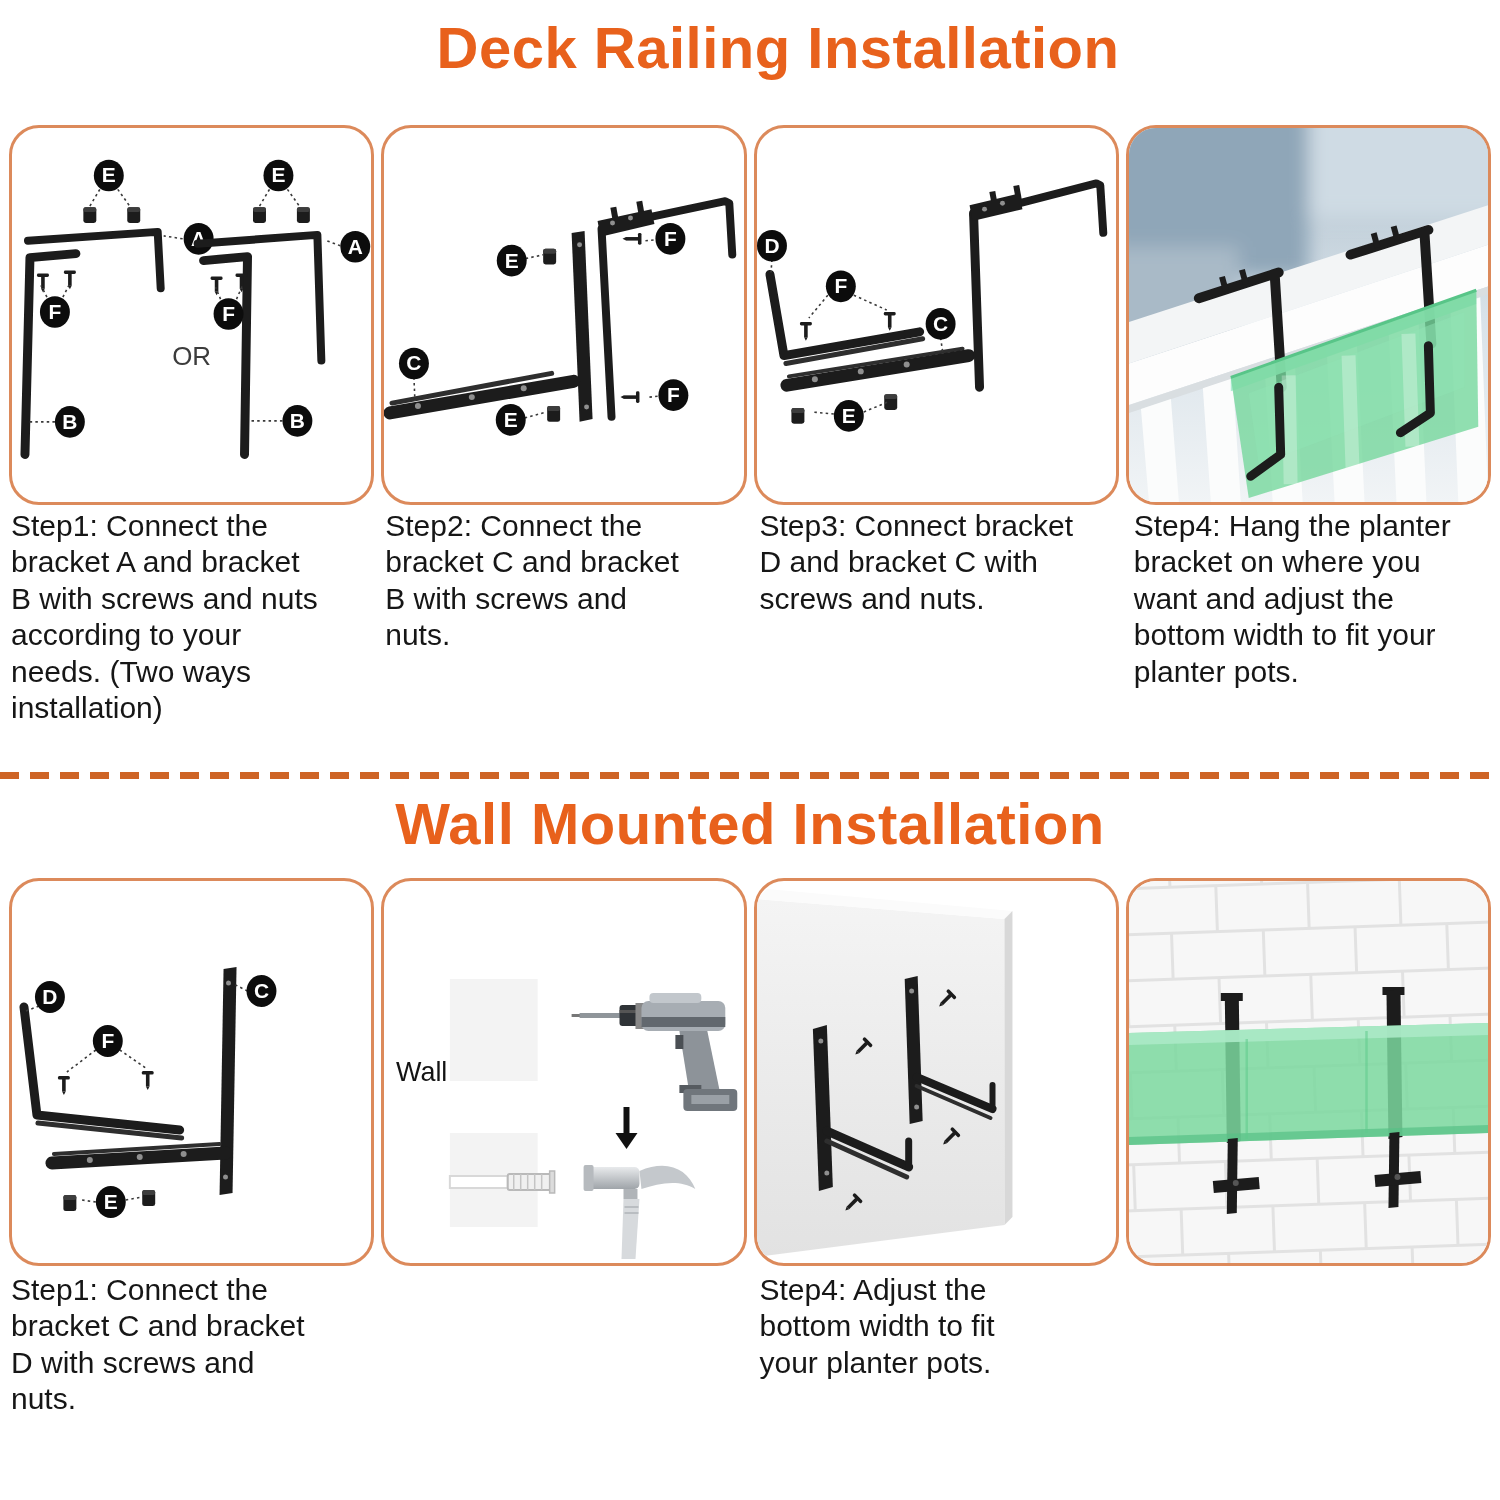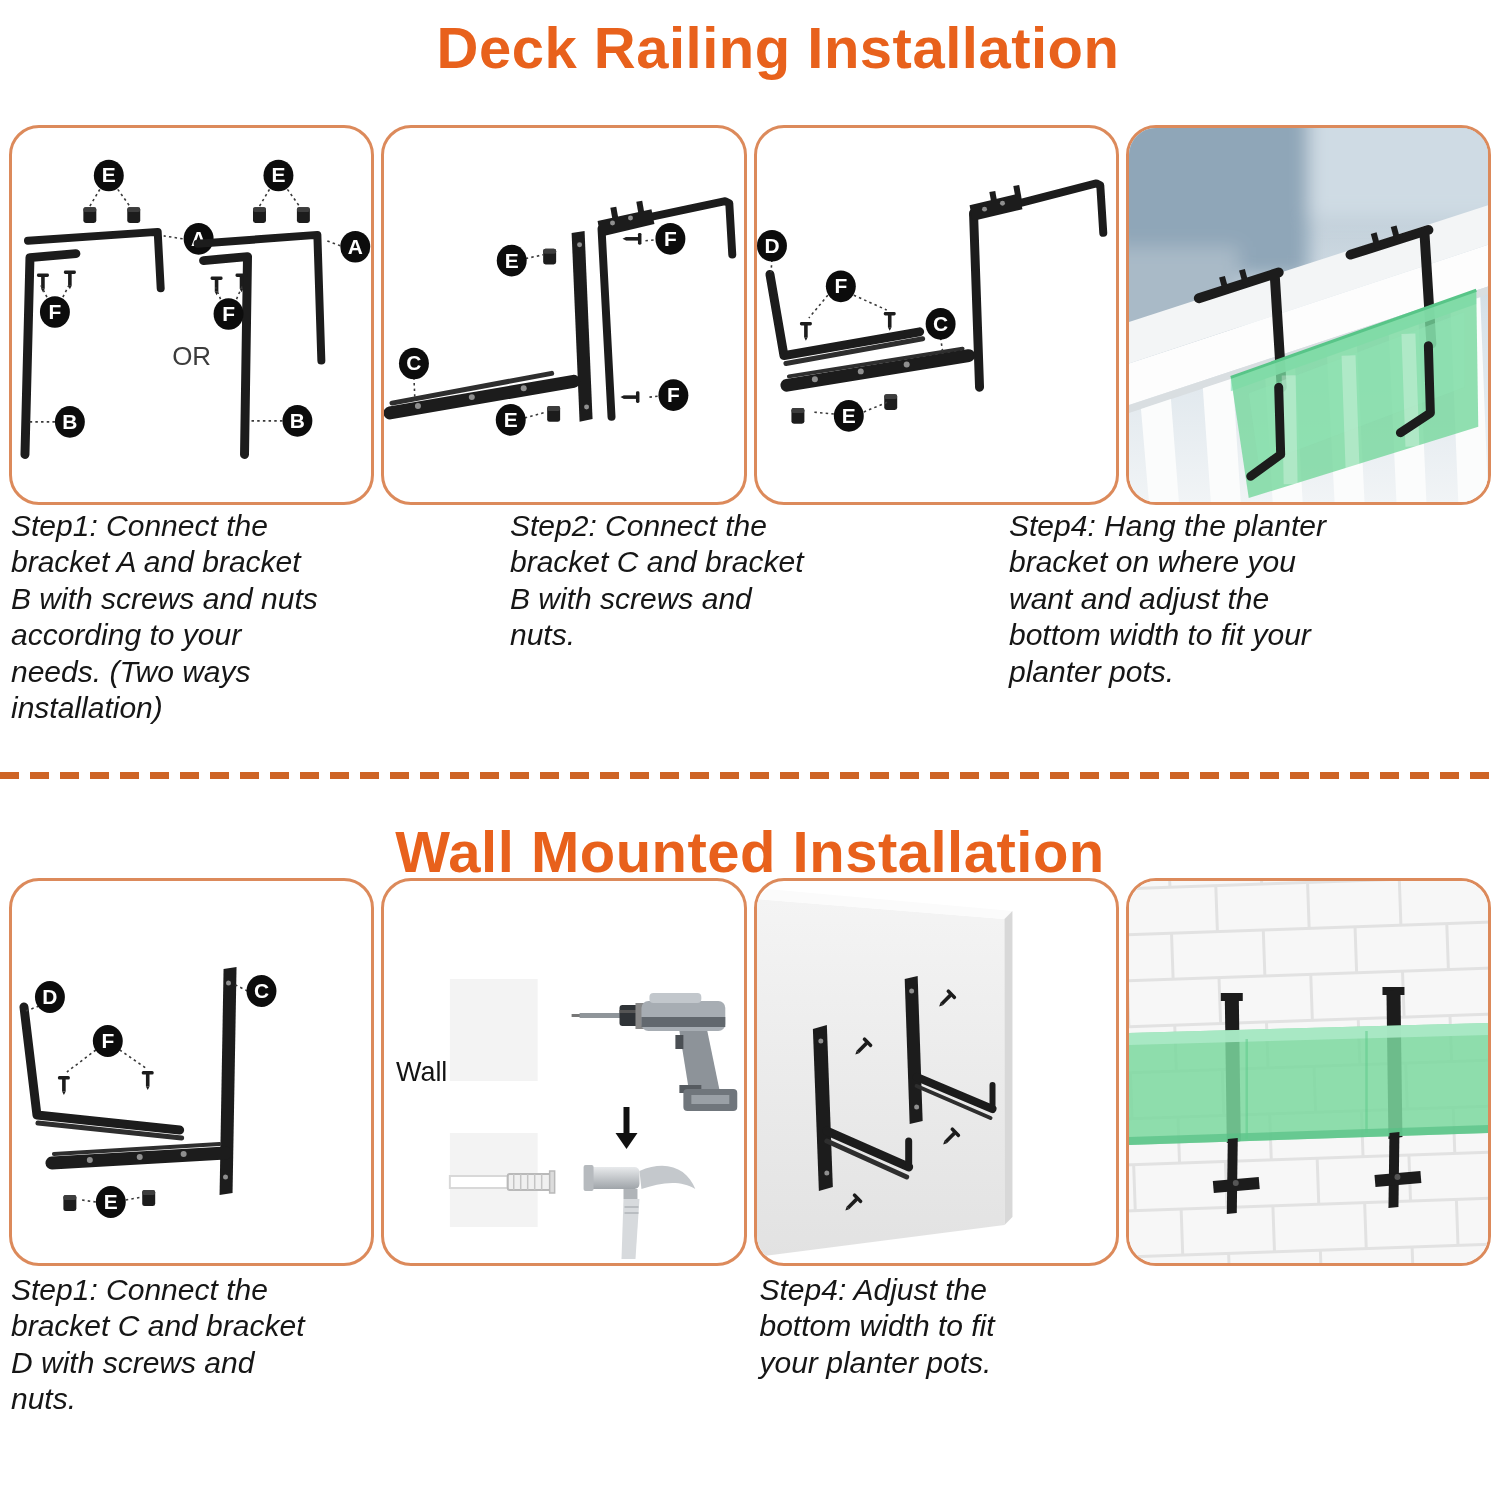--- a/index.html
+++ b/index.html
@@ -1,28 +1,28 @@
 <!DOCTYPE html>
 <html style="--title_orange: #E8611C; --panel_border: #DC8A5B; --divider_orange: #CE6425; --step_text: #161616; --note_bg: #6F6F6F; --note_text: #FFFFFF; --bracket_black: #1C1C1C; --planter_green: #7BD89F;"><head>
 <meta charset="utf-8">
 <style>
   html,body{margin:0;padding:0;background:#fff;}
   .page{position:relative;width:1500px;height:1500px;background:#fff;overflow:hidden;
         font-family:"Liberation Sans",sans-serif;}
   .section-title{position:absolute;left:0;width:100%;text-align:center;font-weight:bold;
         font-size:58px;color:var(--title_orange,#E8611C);letter-spacing:0.5px;}
   #deck-title{top:14px;padding-left:28px;}
-  #wall-title{top:790px;margin-top:28px;}
+  #wall-title{top:790px;}
   .panel-row{position:absolute;left:9px;right:9px;display:flex;gap:7px;}
   #deck-panels{top:125px;height:380px;}
   #wall-panels{top:878px;height:388px;}
   .panel{flex:1 1 0;min-width:0;border:3px solid var(--panel_border,#DC8A5B);border-radius:30px;
         background:#fff;overflow:hidden;position:relative;}
   .panel svg{width:100%;height:100%;display:block;}
-  .steps-row{position:absolute;left:11px;right:0;display:flex;gap:8px;font-style:italic;}
+  .steps-row{position:absolute;left:11px;right:0;display:flex;gap:8px;}
   #deck-steps{top:508px;}
   #wall-steps{top:1272px;}
   .step{flex:1 1 0;min-width:0;margin:0;font-size:30px;line-height:1.215;
         color:var(--step_text,#161616);white-space:pre-line;}
   #divider{position:absolute;top:772px;left:0;width:100%;height:7px;
         background:repeating-linear-gradient(90deg,var(--divider_orange,#CE6425) 0 19px,transparent 19px 30px);}
   #note{position:absolute;top:1430px;left:429px;width:806px;height:62px;
         background:var(--note_bg,#6F6F6F);border-radius:32px;color:var(--note_text,#fff);
         font-size:29px;display:flex;align-items:center;justify-content:center;white-space:nowrap;}
   
@@ -284,20 +284,23 @@
     <p class="step">Step1: Connect the
 bracket A and bracket
 B with screws and nuts
 according to your
 needs. (Two ways
 installation)</p>
     <p class="step">Step2: Connect the
 bracket C and bracket
 B with screws and
 nuts.</p>
+    <p class="step">Step3: Connect bracket
+D and bracket C with
+screws and nuts.</p>
     <p class="step">Step4: Hang the planter
 bracket on where you
 want and adjust the
 bottom width to fit your
 planter pots.</p>
   </div>
 
   <div id="divider"></div>
 
   <div class="section-title" id="wall-title">Wall Mounted Installation</div>

